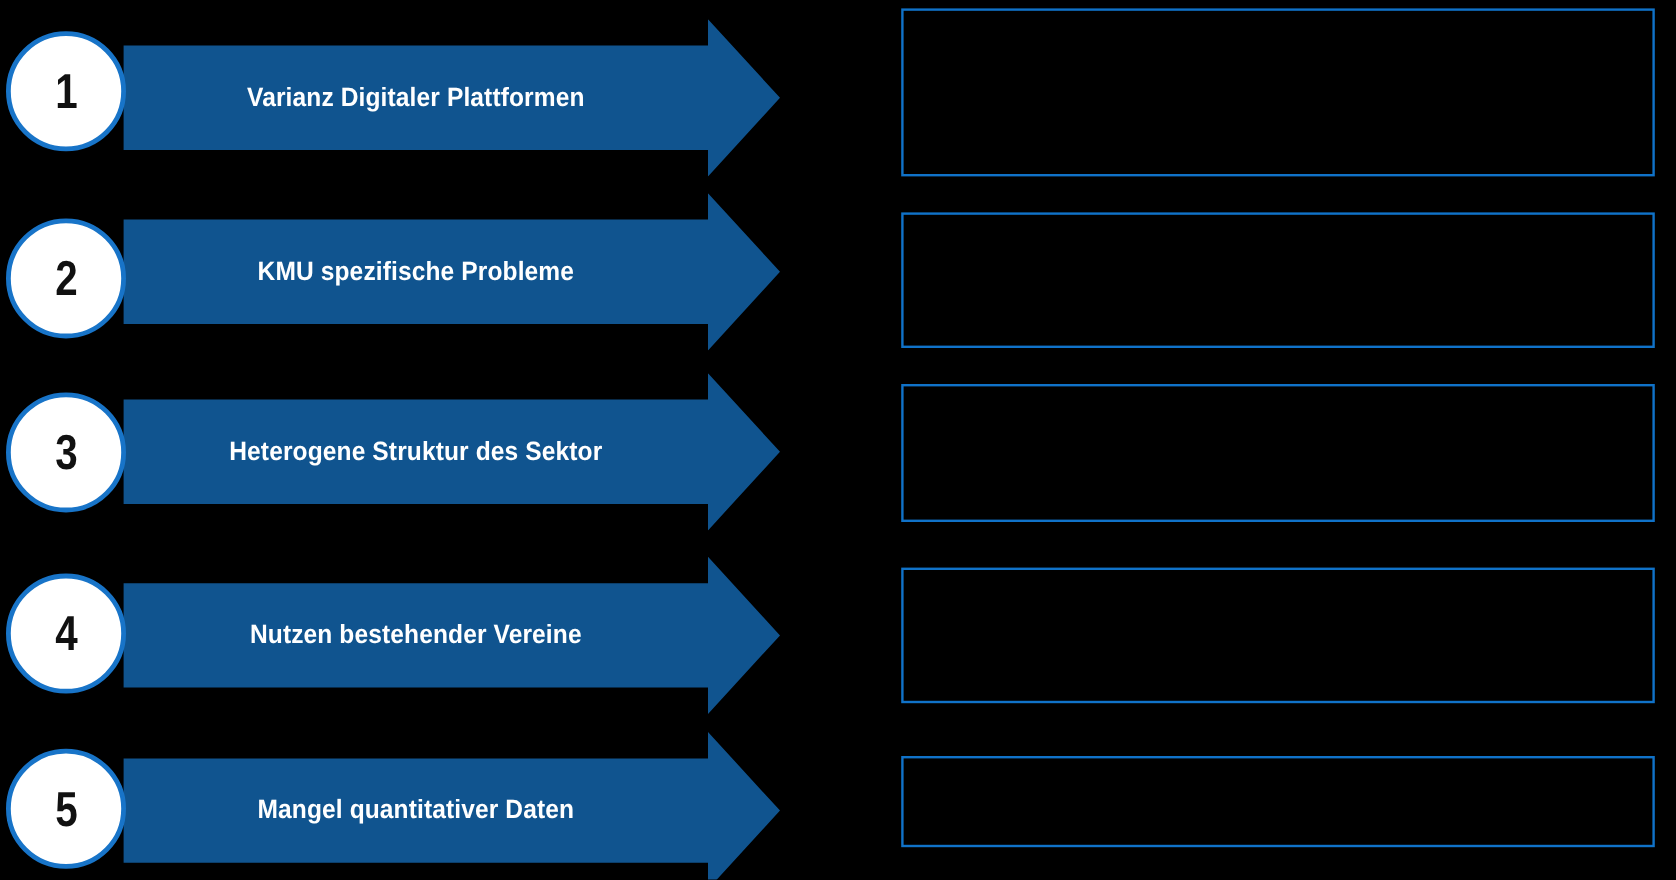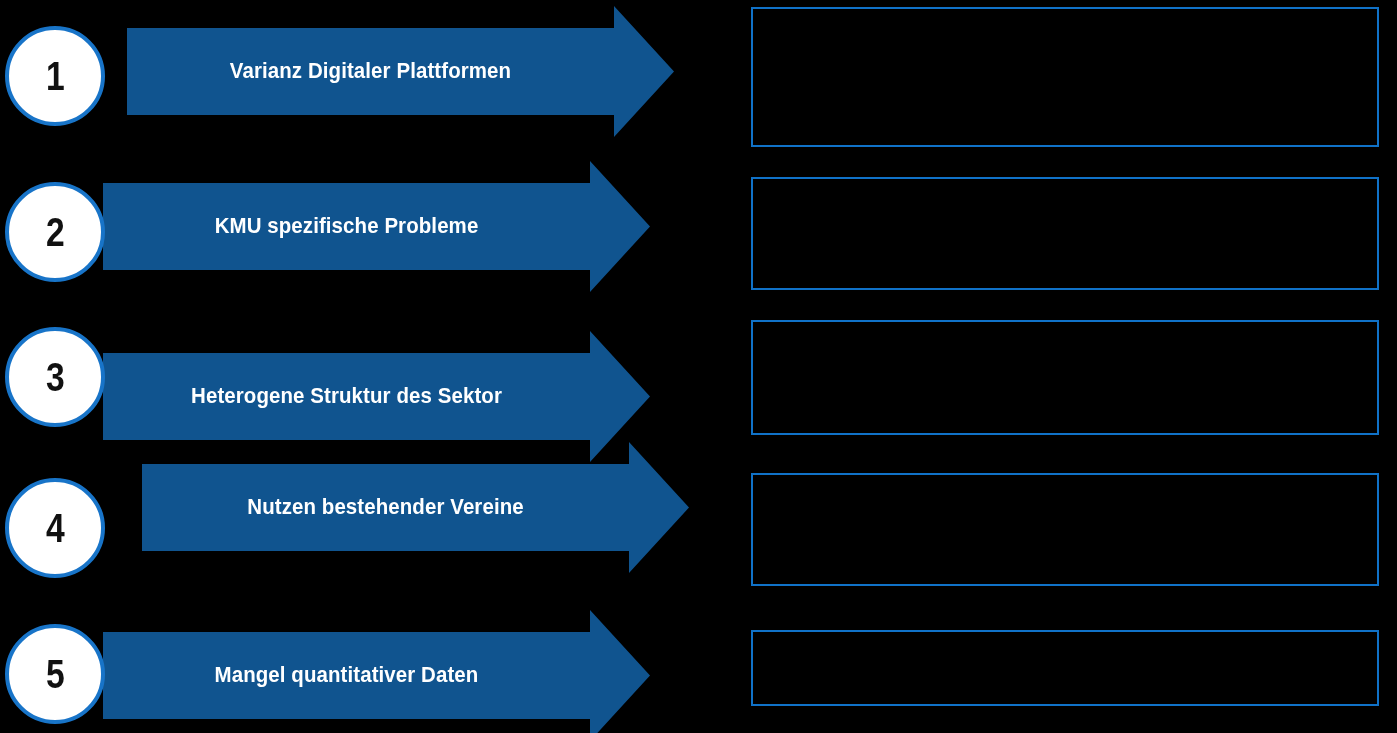--- a/index.html
+++ b/index.html
@@ -93,48 +93,48 @@
     font-family: "Liberation Sans", "DejaVu Sans", sans-serif;
     white-space: pre-wrap;
   }
 </style>
 </head>
 <body>
 
 <div id="canvas"></div>
 
 <div id="rows-layer">
-    <div class="arrow-row" style="top: 6px; width: 650px; height: 131px; margin-left: 24px;">
+    <div class="arrow-row" style="top: 16px; width: 650px; height: 131px;">
       <svg class="arrow-shape" width="650" height="131" viewBox="0 0 650 131">
         <polygon points="103,22 590,22 590,0 650,65.5 590,131 590,109 103,109" fill="#10548F"></polygon>
       </svg>
       <div class="arrow-label" style="top: 22px; height: 87px;">Varianz Digitaler Plattformen</div>
     </div>
     <div class="step-circle" style="left: 5px; top: 26px; width: 100px; height: 100px;">
       <span class="step-number">1</span>
     </div>
     <div class="arrow-row" style="top: 161px; width: 650px; height: 131px;">
       <svg class="arrow-shape" width="650" height="131" viewBox="0 0 650 131">
         <polygon points="103,22 590,22 590,0 650,65.5 590,131 590,109 103,109" fill="#10548F"></polygon>
       </svg>
       <div class="arrow-label" style="top: 22px; height: 87px;">KMU spezifische Probleme</div>
     </div>
     <div class="step-circle" style="left: 5px; top: 182px; width: 100px; height: 100px;">
       <span class="step-number">2</span>
     </div>
-    <div class="arrow-row" style="top: 331px; width: 650px; height: 131px;">
+    <div class="arrow-row" style="top: 311px; width: 650px; height: 131px;">
       <svg class="arrow-shape" width="650" height="131" viewBox="0 0 650 131">
         <polygon points="103,22 590,22 590,0 650,65.5 590,131 590,109 103,109" fill="#10548F"></polygon>
       </svg>
       <div class="arrow-label" style="top: 22px; height: 87px;">Heterogene Struktur des Sektor</div>
     </div>
     <div class="step-circle" style="left: 5px; top: 327px; width: 100px; height: 100px;">
       <span class="step-number">3</span>
     </div>
-    <div class="arrow-row" style="top: 442px; width: 650px; height: 131px; margin-left: 39px;">
+    <div class="arrow-row" style="top: 464px; width: 650px; height: 131px;">
       <svg class="arrow-shape" width="650" height="131" viewBox="0 0 650 131">
         <polygon points="103,22 590,22 590,0 650,65.5 590,131 590,109 103,109" fill="#10548F"></polygon>
       </svg>
       <div class="arrow-label" style="top: 22px; height: 87px;">Nutzen bestehender Vereine</div>
     </div>
     <div class="step-circle" style="left: 5px; top: 478px; width: 100px; height: 100px;">
       <span class="step-number">4</span>
     </div>
     <div class="arrow-row" style="top: 610px; width: 650px; height: 131px;">
       <svg class="arrow-shape" width="650" height="131" viewBox="0 0 650 131">

